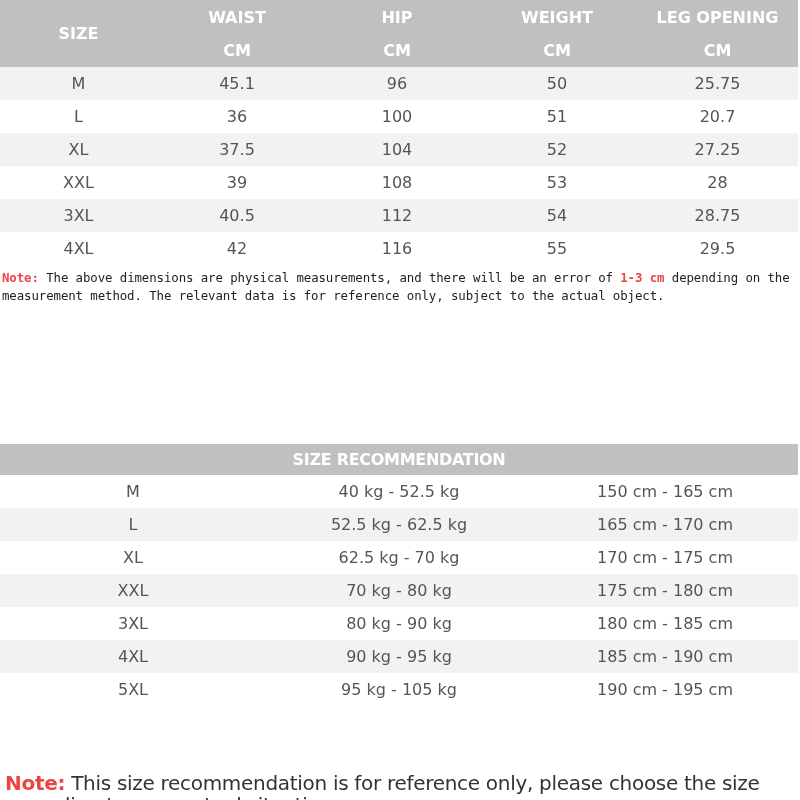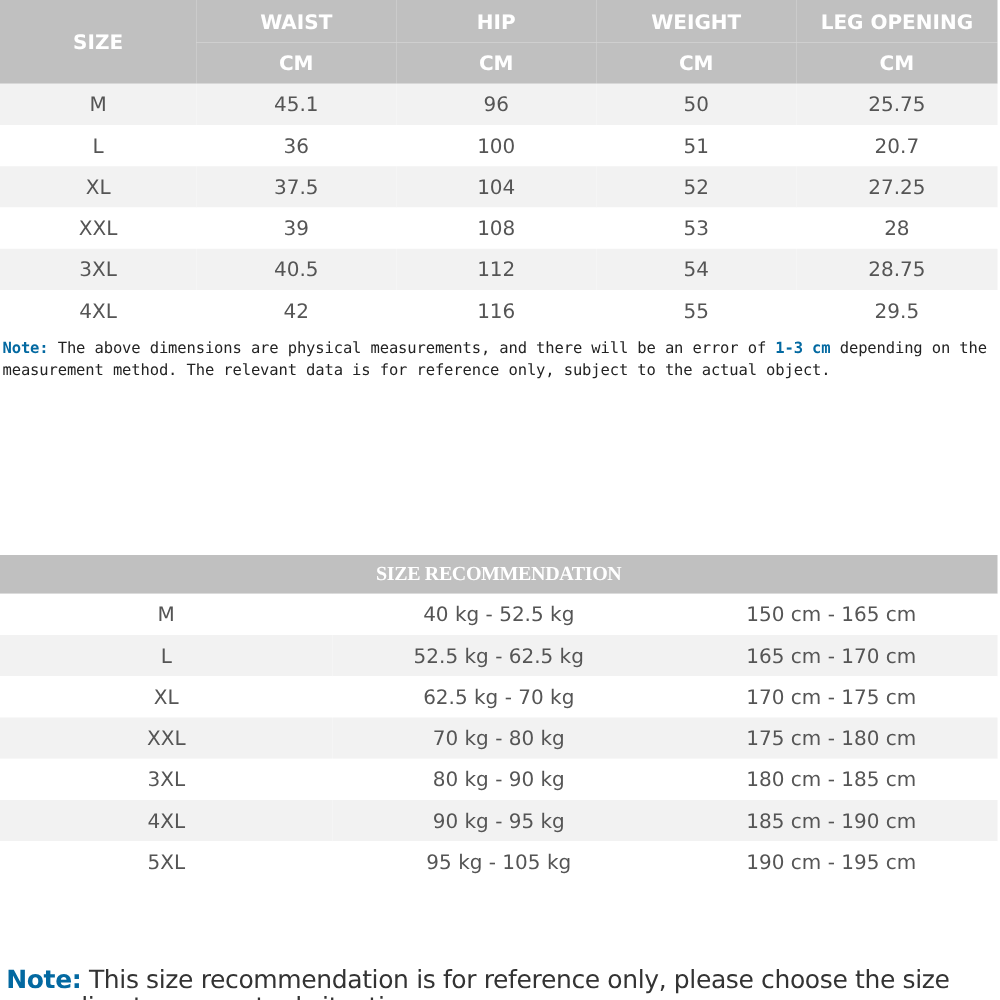--- a/index.html
+++ b/index.html
@@ -41,21 +41,21 @@
     .row.alt td { background: #f2f2f2; }
     .row.plain td { background: #ffffff; }
 
     
     #t1 { top: 0; }
     #t1 .h1 th { height: 34px; }
     #t1 .h2 th { height: 33px; text-align: center; }
 
     
     #t2 { top: 444px; }
-    #t2 .h1 th { height: 31px; font-size: 16px; letter-spacing: -0.3px; font-family: Liberation Serif, serif; }
+    #t2 .h1 th { height: 31px; font-size: 16px; letter-spacing: -0.3px; }
     #t2 .h2 th { height: 33px; letter-spacing: -0.3px; }
     #t2 .row td { font-size: 16px; }
 
     .note1 {
       position: absolute;
       left: 2px;
       top: 269px;
       width: 796px;
       font-family: "DejaVu Sans Mono", "Liberation Mono", monospace;
       font-size: 12.4px;
@@ -68,21 +68,21 @@
       left: 5px;
       top: 748px;
       width: 790px;
       font-family: "DejaVu Sans", "Liberation Sans", sans-serif;
       font-size: 20px;
       line-height: 22px;
       color: #333333;
       letter-spacing: -0.3px;
       margin-top: 24px;
     }
-    .red { color: #0369a1; font-weight: bold; }
+    .red { color: #ef4444; font-weight: bold; }
   </style>
 </head>
 <body>
 
 <table class="tbl" id="t1">
   <colgroup>
     <col style="width:157px">
       <col style="width:160px">
       <col style="width:160px">
       <col style="width:160px">

